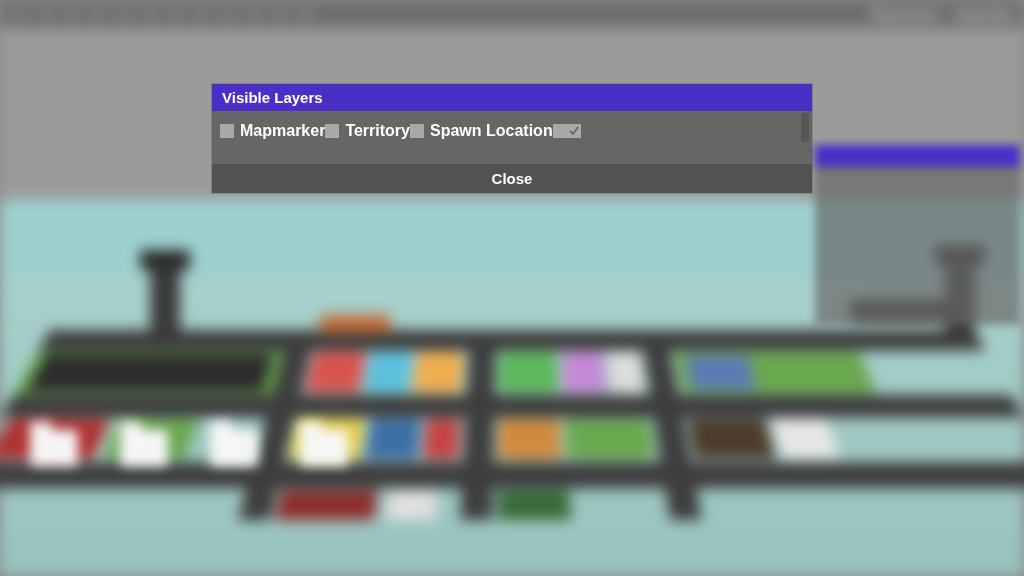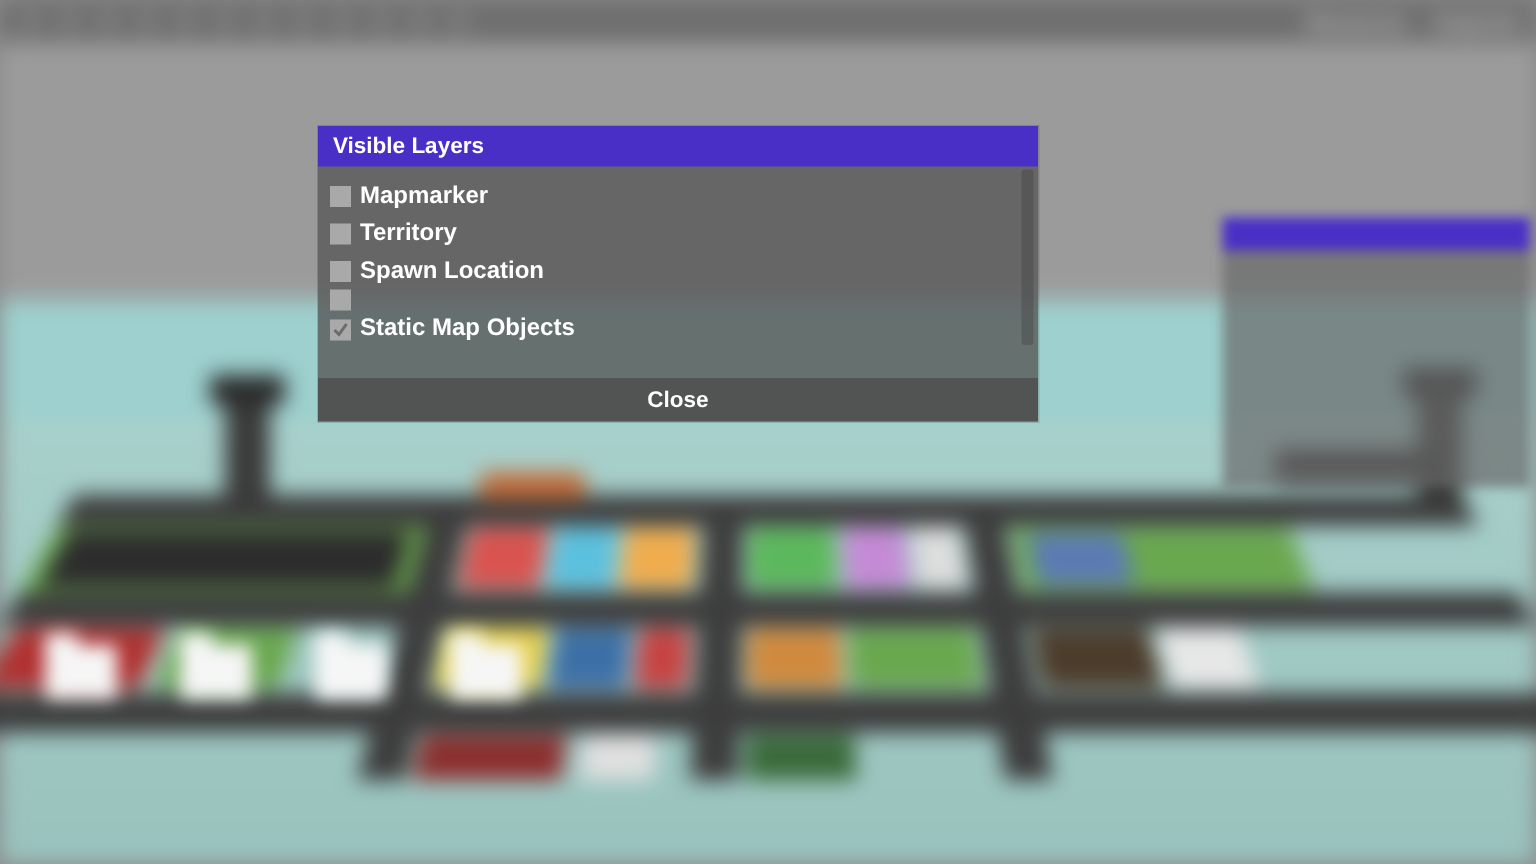--- a/index.html
+++ b/index.html
@@ -75,38 +75,38 @@
     background: rgba(105,105,105,0.7);
     filter: blur(4px);
     z-index: 1;
   }
   .ghost-panel .ghost-title {
     height: 22px; background: #4a2fc7;
   }
 
   
   .dialog {
-    position: absolute; left: 212px; top: 84px; width: 480px;
+    position: absolute; left: 212px; top: 84px; width: 600px;
     background: rgba(90,90,90,0.82);
     z-index: 10;
     box-shadow: 0 0 0 1px rgba(0,0,0,0.15);
     display: flex; flex-direction: column;
   }
   .dialog-title {
     background: #4a2fc7;
     color: #fff;
     font-size: 15px; font-weight: bold;
     padding: 5px 10px;
   }
   .dialog-body {
     padding: 8px 8px 0 8px;
     position: relative;
   }
   .layer-list {
-    display: flex; flex-direction: column; gap: 0px;
+    display: flex; flex-direction: row; gap: 0px;
     max-height: 175px;
   }
   .layer-item {
     display: flex; align-items: center; gap: 6px;
     color: #fff; font-size: 16px; font-weight: bold;
     line-height: 1.55;
   }
   .checkbox {
     width: 14px; height: 14px; background: #a9a9a9;
     display: inline-flex; align-items: center; justify-content: center;
@@ -238,20 +238,19 @@
           <span class="checkbox"></span>
         </div>
         <div class="layer-item">
           <span class="checkbox checked">
             <span class="checkmark">
               <svg viewBox="0 0 10 10" width="10" height="10">
                 <polyline points="1,5 4,8 9,1" fill="none" stroke="#6b6b6b" stroke-width="2"></polyline>
               </svg>
             </span>
           </span>
-          <span>Static Map Objects</span>
         </div>
       </div>
     <div class="scrollbar"></div>
   </div>
 
   <div class="dialog-footer">Close</div>
 </div>
 
 </body></html>

